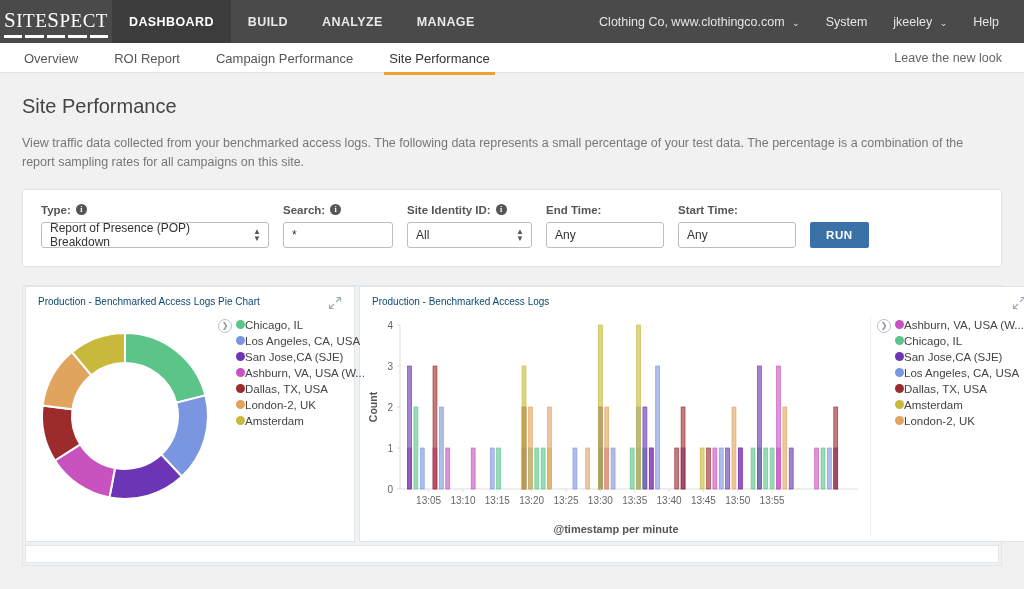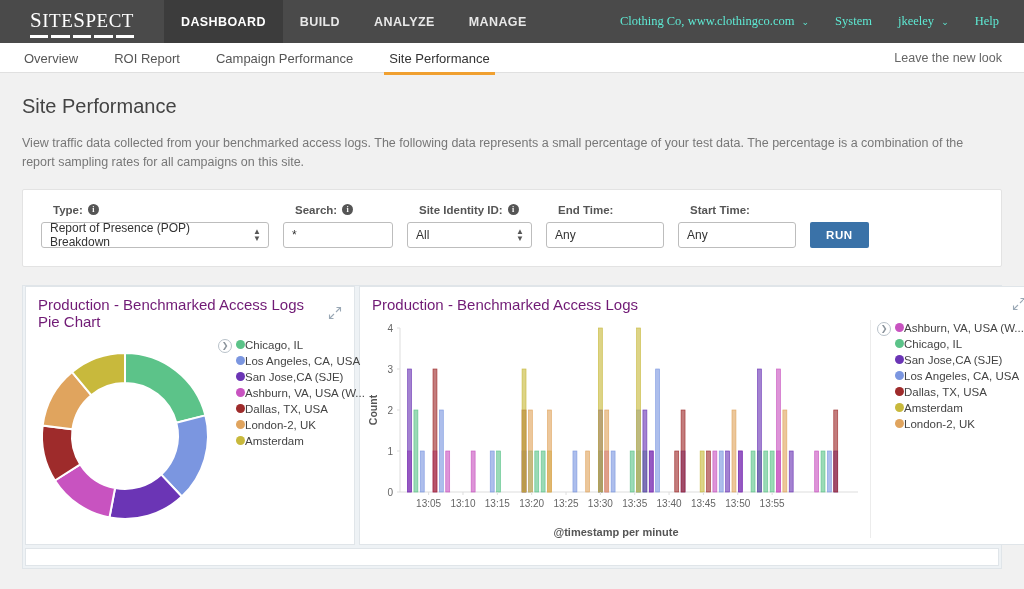--- a/index.html
+++ b/index.html
@@ -12,21 +12,21 @@
     color:#333;
     overflow:hidden;
   }
 
   
   .topbar {
     height:43px; background:#4a4a4a; display:flex; align-items:stretch;
     position:relative;
   }
   .logo-wrap {
-    width:164px; display:flex; align-items:center; justify-content:center;
+    width:112px; display:flex; align-items:center; justify-content:center;
   }
   .logo {
     color:#fff; font-family:"Liberation Serif", serif;
     font-size:19px; letter-spacing:.5px; line-height:1;
     padding-bottom:3px; position:relative;
   }
   .logo .big { font-size:21px; }
   .logo-underline {
     position:absolute; left:0; right:0; bottom:-4px; height:3px;
     display:flex; gap:3px;
@@ -37,23 +37,22 @@
     display:flex; align-items:center; padding:0 17px;
     color:#e8e8e8; font-size:12.5px; font-weight:bold;
     letter-spacing:.4px; text-decoration:none;
   }
   .mainnav a.active { background:#3c3c3c; color:#fff; }
   .topright {
     margin-left:auto; display:flex; align-items:center; gap:0px;
     padding-right:12px;
   }
   .topright .item {
-    color:#5eead4; font-size:12.5px; padding:0 13px; text-decoration:none;
+    color:#e5e5e5; font-size:12.5px; padding:0 13px; text-decoration:none;
     white-space:nowrap;
-    font-family:Liberation Serif, serif;
   }
   .caret-d { font-size:9px; margin-left:4px; }
 
   
   .subnav {
     height:30px; background:#fff; display:flex; align-items:center;
     padding:0 22px; border-bottom:1px solid #e0e0e0; position:relative;
   }
   .subnav .tab {
     font-size:13px; color:#555; text-decoration:none; margin-right:32px;
@@ -79,21 +78,21 @@
   }
 
   
   .filter-panel {
     background:#fff; border:1px solid #e3e3e3; border-radius:2px;
     padding:14px 18px 18px; display:flex; align-items:flex-end; gap:14px;
   }
   .field { display:flex; flex-direction:column; }
   .field label {
     font-size:11.5px; font-weight:bold; color:#555; margin-bottom:6px;
-    display:flex; align-items:center; gap:5px;margin-left:12px;
+    display:flex; align-items:center; gap:5px;
   }
   .info-i {
     display:inline-flex; align-items:center; justify-content:center;
     width:11px; height:11px; border-radius:50%;
     background:#555; color:#fff; font-size:8px; font-weight:bold;
     font-family:"Liberation Serif", serif;
   }
   .ctl {
     height:26px; border:1px solid #bdbdbd; border-radius:3px;
     background:#fff; font-size:12px; color:#333;
@@ -125,22 +124,22 @@
   .addfilter .plus { font-weight:bold; }
 
   .panel-row { display:flex; gap:0; }
   .panel {
     background:#fff; border:1px solid #e0e5e9; margin:0 2px 3px;
     display:flex; flex-direction:column;
   }
   .panel-pie { width:330px; }
   .panel-bar { flex:1; }
   .panel-head {
-    display:flex; align-items:center; padding:9px 12px 7px;
-    font-size:15px; color:#701a75;
+    display:flex; align-items:flex-start; padding:9px 12px 7px;
+    font-size:10px; color:#0c4a6e;
   }
   .panel-head .ttl { flex:1; }
   .expand-ico {
     width:14px; height:14px; color:#9aa8b5; cursor:pointer;
   }
   .panel-body { position:relative; padding:0 6px 6px; }
 
   
   .legend { display:flex; flex-direction:column; gap:4px; }
   .legend .row { display:flex; align-items:center; }

